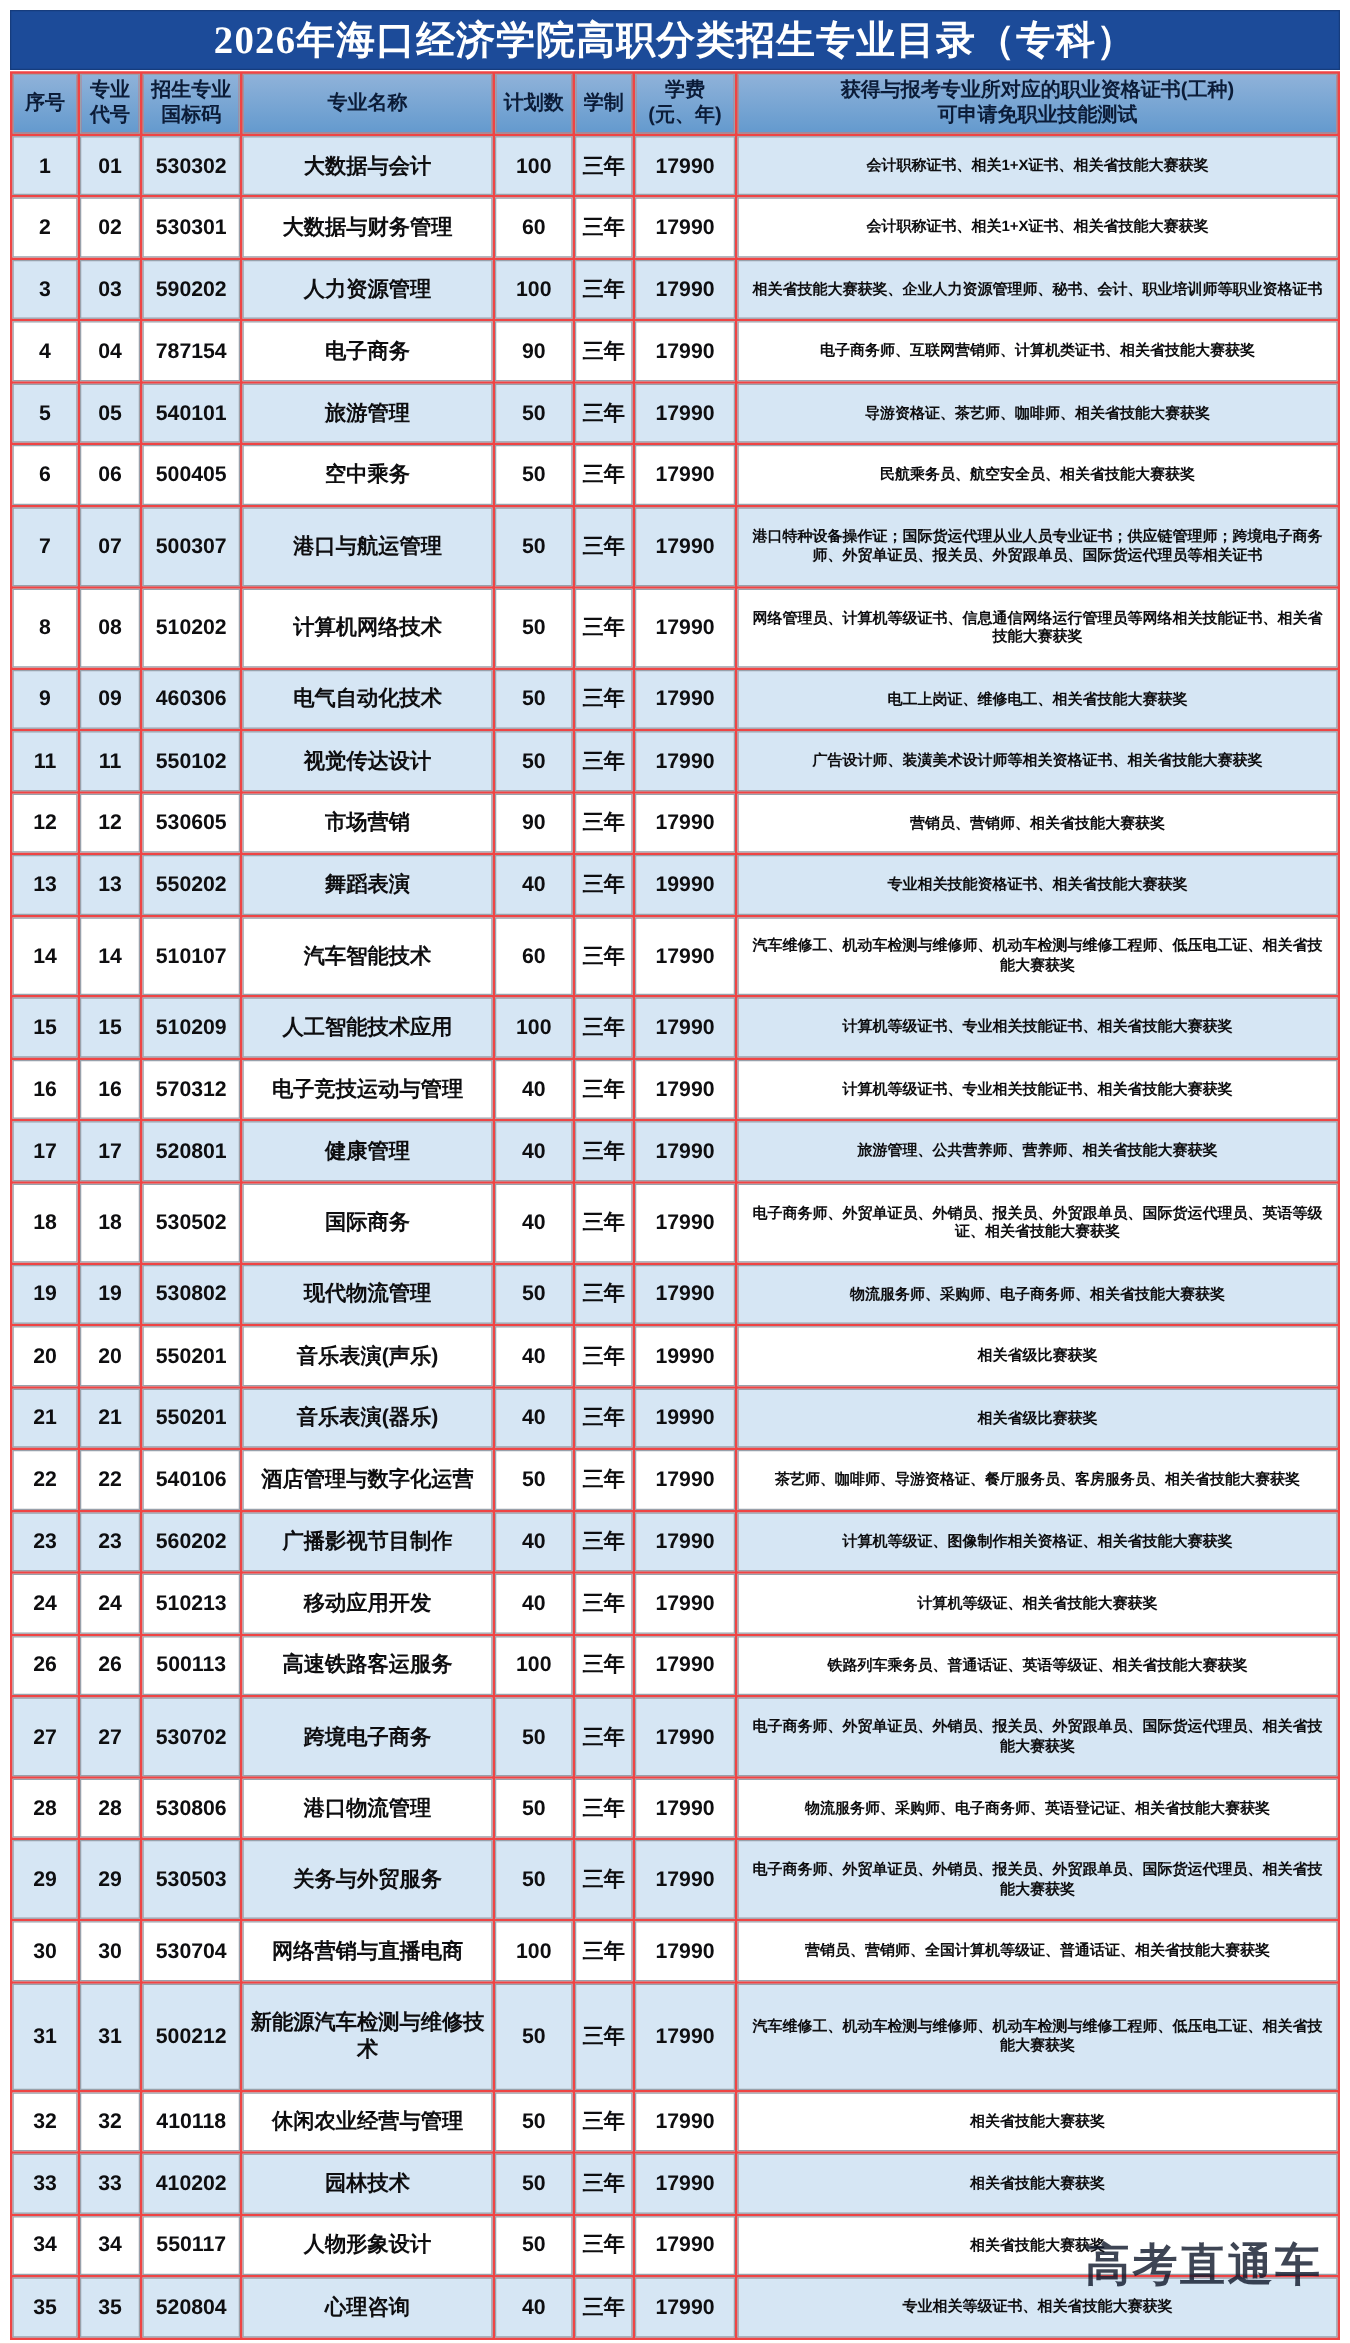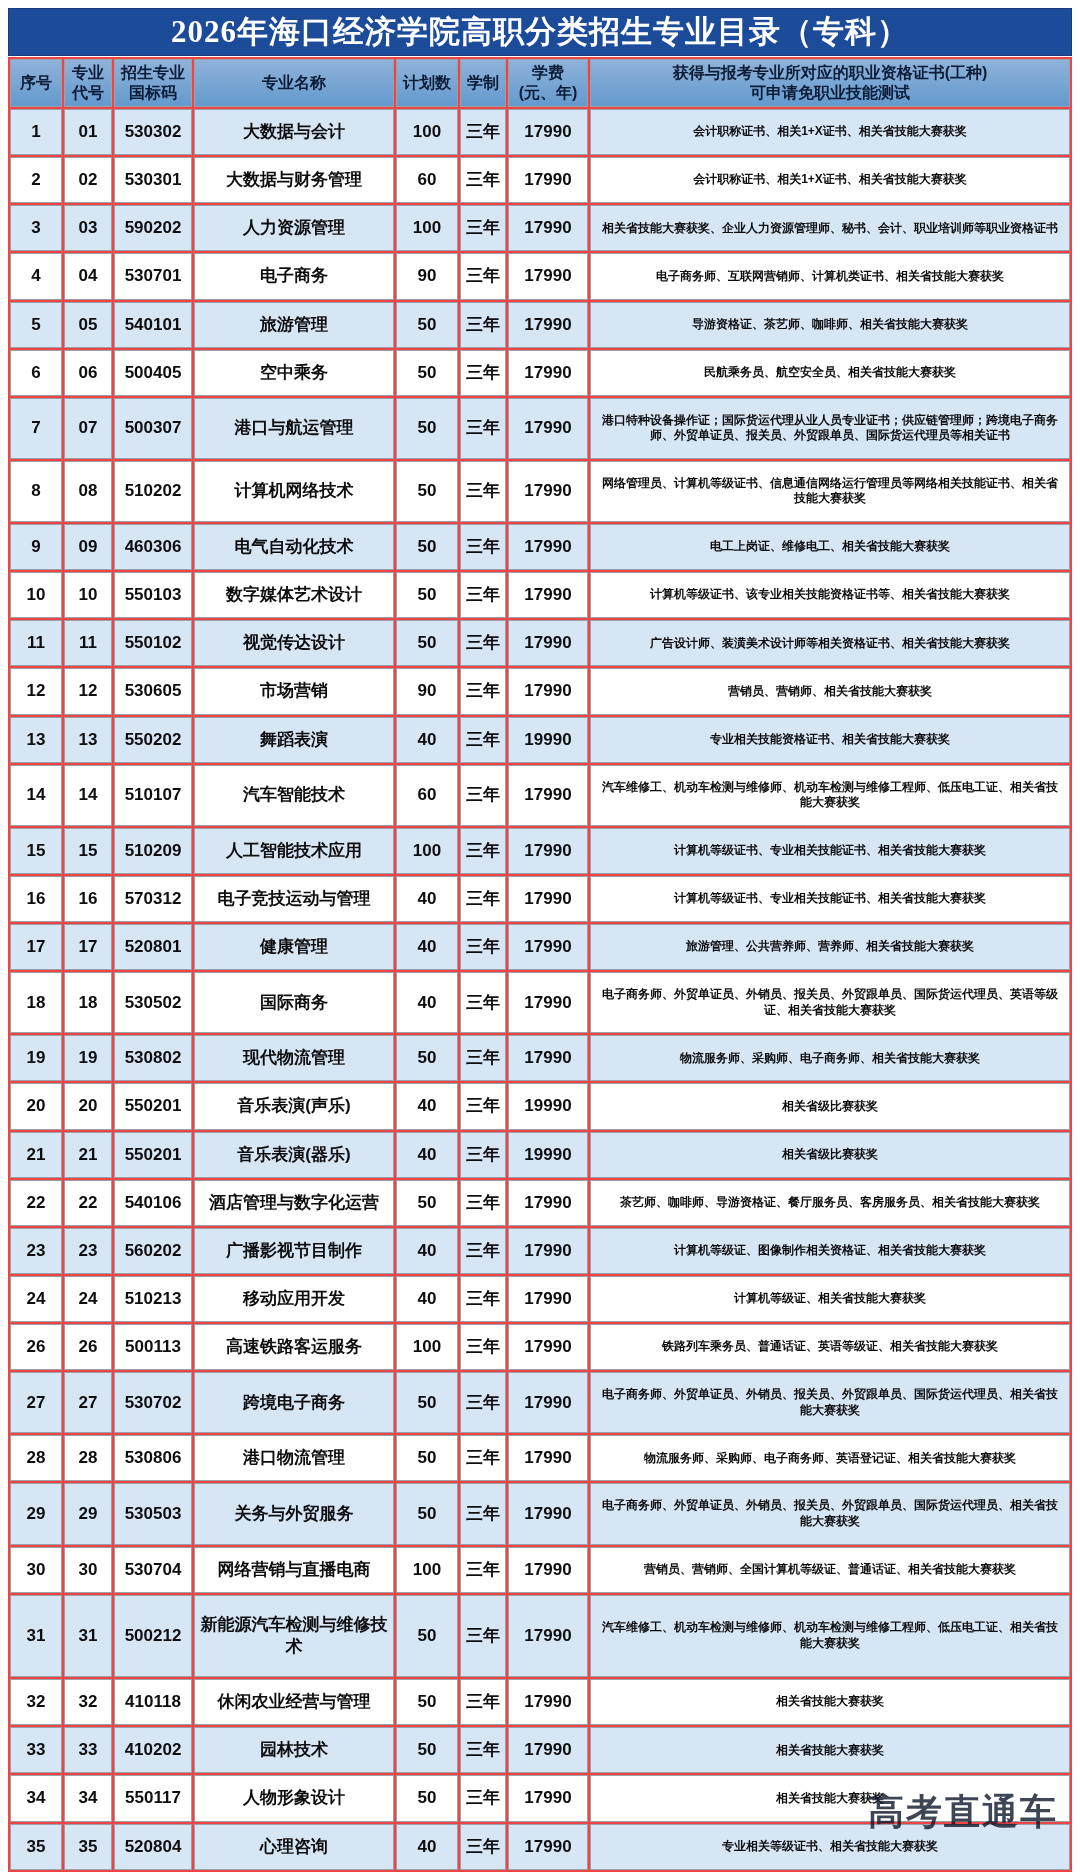--- a/index.html
+++ b/index.html
@@ -136,21 +136,21 @@
           <td class="cell-std-code">590202</td>
           <td class="cell-major">人力资源管理</td>
           <td class="cell-plan">100</td>
           <td class="cell-years">三年</td>
           <td class="cell-fee">17990</td>
           <td class="cell-cert">相关省技能大赛获奖、企业人力资源管理师、秘书、会计、职业培训师等职业资格证书</td>
         </tr>
         <tr class="plain">
           <td class="cell-no">4</td>
           <td class="cell-code">04</td>
-          <td class="cell-std-code">530701</td>
+          <td class="cell-std-code">787154</td>
           <td class="cell-major">电子商务</td>
           <td class="cell-plan">90</td>
           <td class="cell-years">三年</td>
           <td class="cell-fee">17990</td>
           <td class="cell-cert">电子商务师、互联网营销师、计算机类证书、相关省技能大赛获奖</td>
         </tr>
         <tr class="stripe">
           <td class="cell-no">5</td>
           <td class="cell-code">05</td>
           <td class="cell-std-code">540101</td>
@@ -192,30 +192,20 @@
         </tr>
         <tr class="stripe">
           <td class="cell-no">9</td>
           <td class="cell-code">09</td>
           <td class="cell-std-code">460306</td>
           <td class="cell-major">电气自动化技术</td>
           <td class="cell-plan">50</td>
           <td class="cell-years">三年</td>
           <td class="cell-fee">17990</td>
           <td class="cell-cert">电工上岗证、维修电工、相关省技能大赛获奖</td>
-        </tr>
-        <tr class="plain">
-          <td class="cell-no">10</td>
-          <td class="cell-code">10</td>
-          <td class="cell-std-code">550103</td>
-          <td class="cell-major">数字媒体艺术设计</td>
-          <td class="cell-plan">50</td>
-          <td class="cell-years">三年</td>
-          <td class="cell-fee">17990</td>
-          <td class="cell-cert">计算机等级证书、该专业相关技能资格证书等、相关省技能大赛获奖</td>
         </tr>
         <tr class="stripe">
           <td class="cell-no">11</td>
           <td class="cell-code">11</td>
           <td class="cell-std-code">550102</td>
           <td class="cell-major">视觉传达设计</td>
           <td class="cell-plan">50</td>
           <td class="cell-years">三年</td>
           <td class="cell-fee">17990</td>
           <td class="cell-cert">广告设计师、装潢美术设计师等相关资格证书、相关省技能大赛获奖</td>

